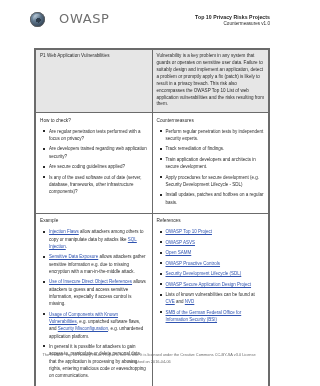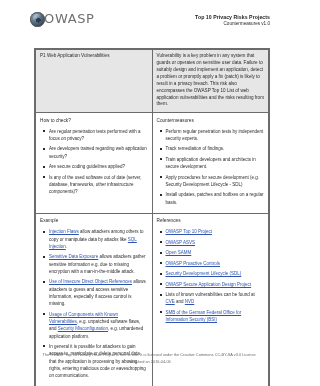--- a/index.html
+++ b/index.html
@@ -31,21 +31,21 @@
     height: 42px;
     display: flex;
     align-items: flex-start;
     justify-content: space-between;
     padding: 12px 28px 0 30px;
     box-sizing: border-box;
   }
   .brand {
     display: flex;
     align-items: center;
-    gap: 0;
+    gap: 15px;
   }
   .logo-mark {
     width: 15px;
     height: 15px;
     border-radius: 50%;
     background:
       radial-gradient(circle at 34% 30%, #8fa8bd 0%, #5b7186 38%, #36485a 72%, #22303e 100%);
     box-shadow: 0 0 0 0.7px #5d5d5d inset;
     position: relative;
     flex: none;

